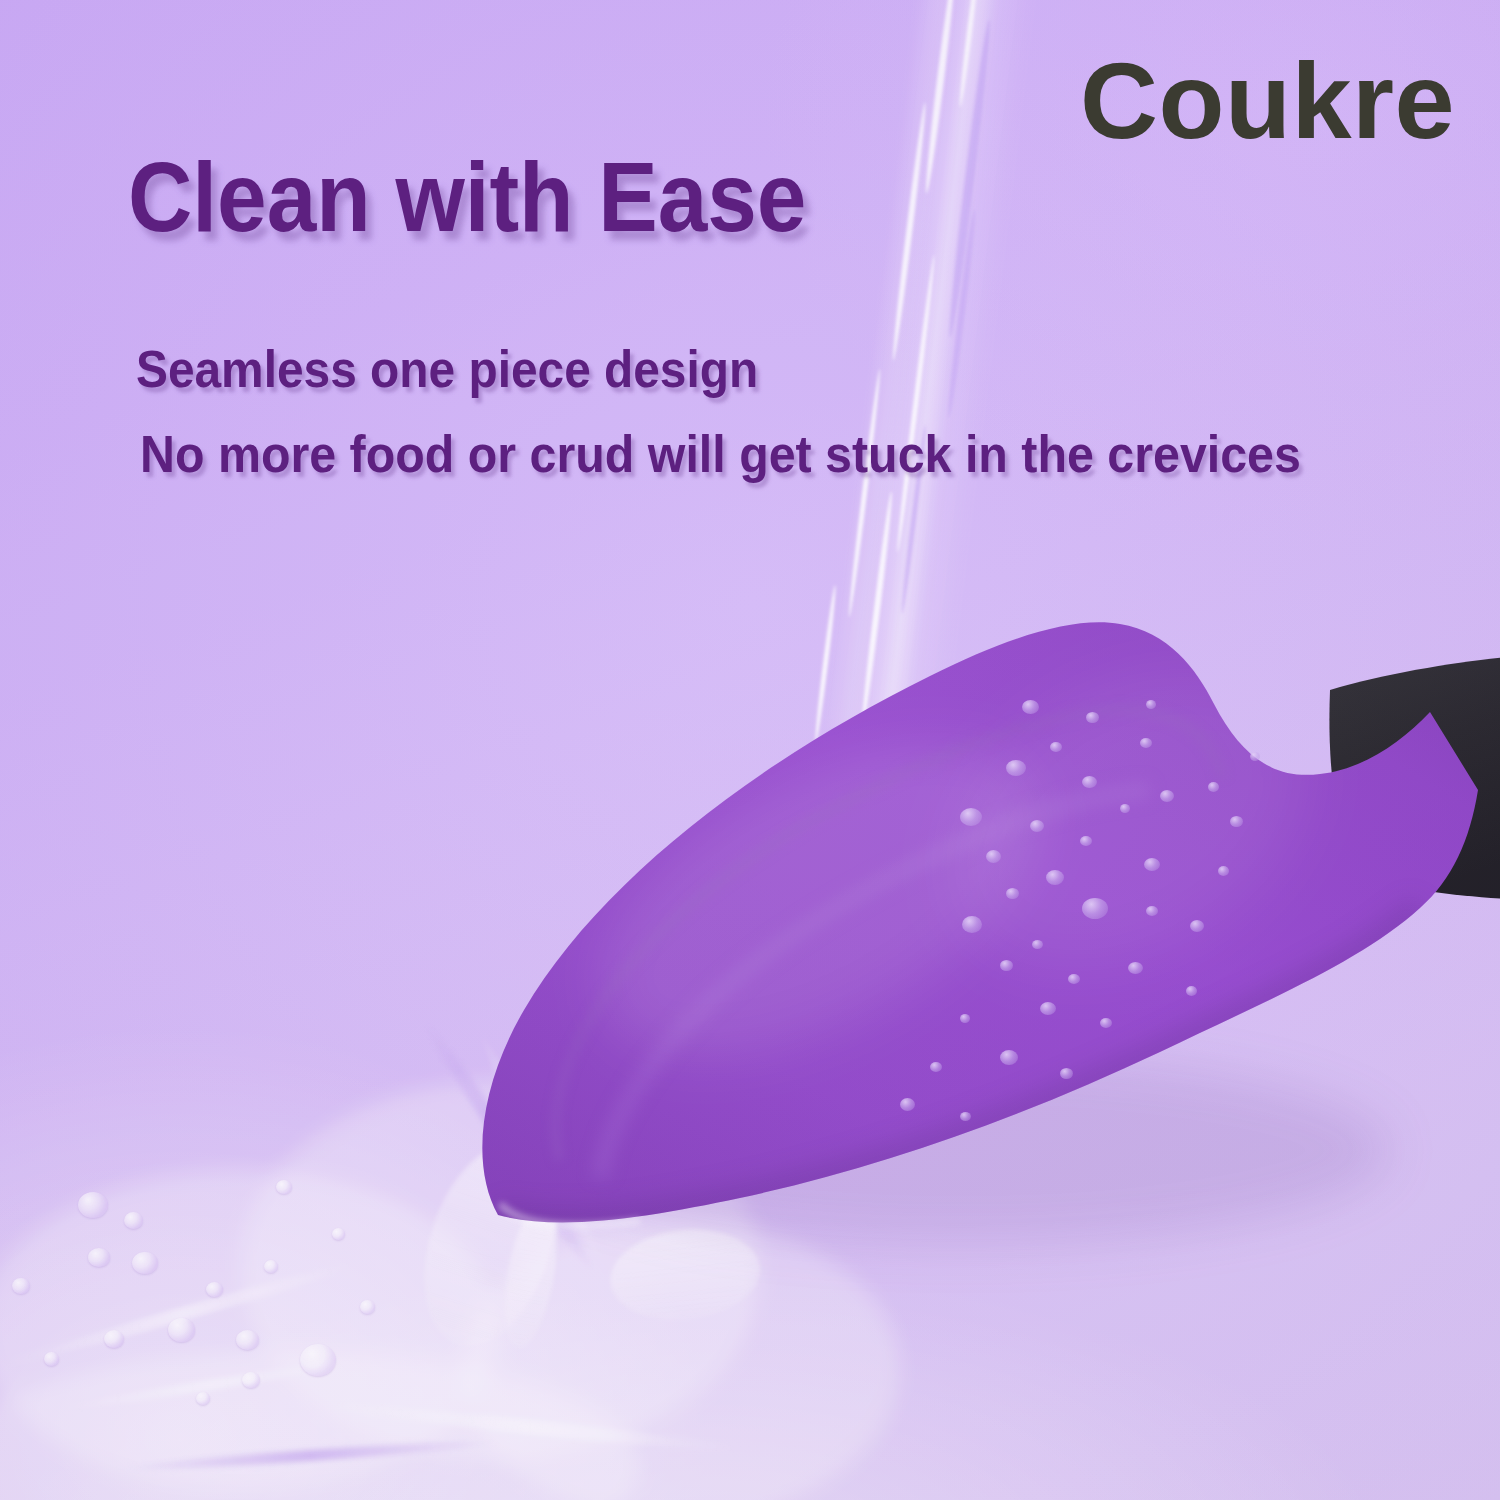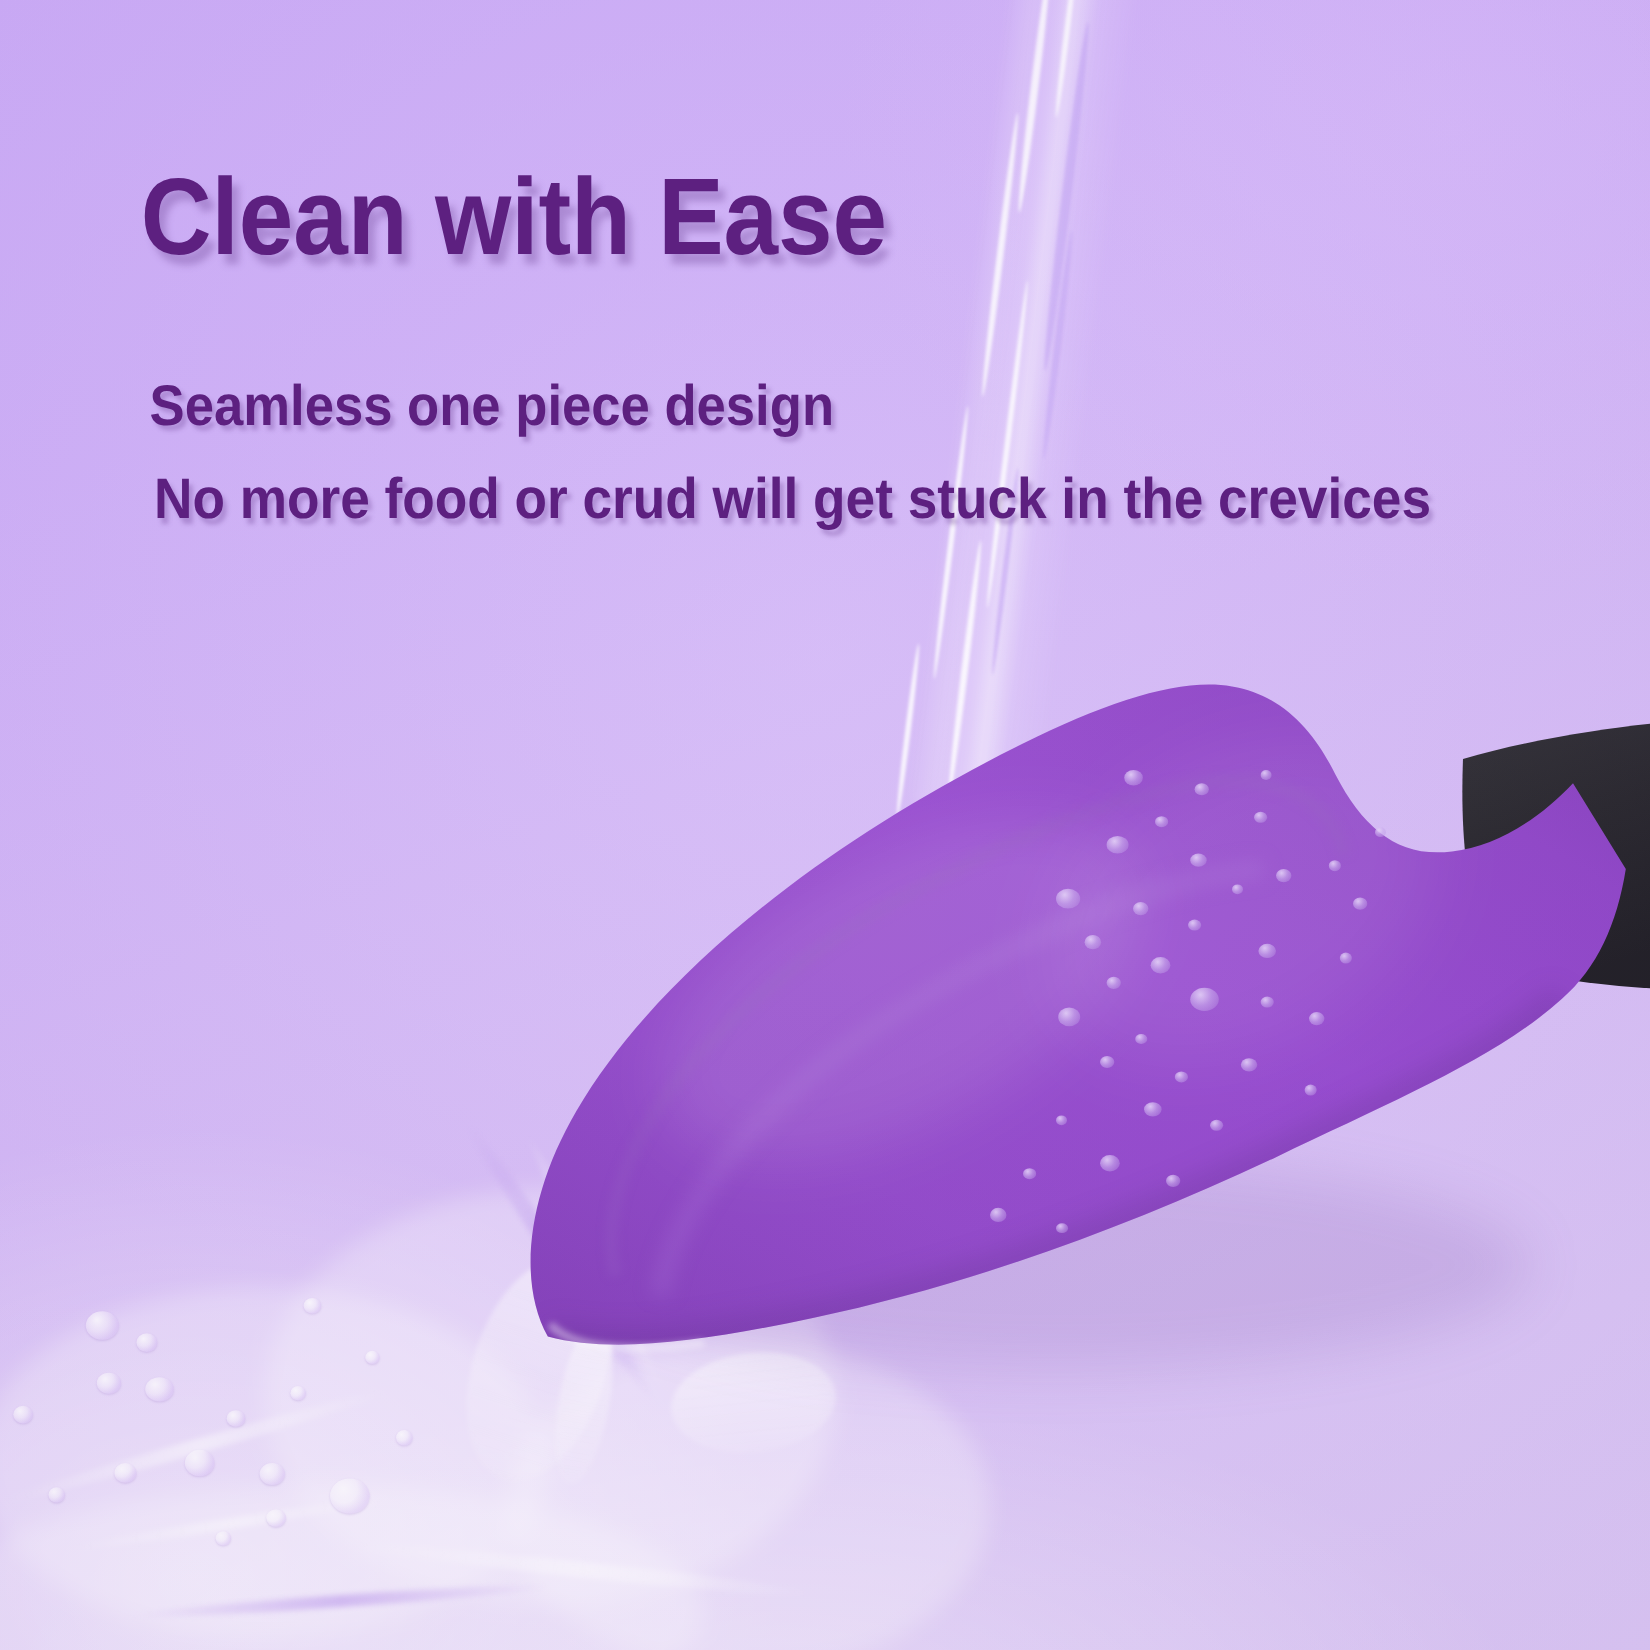--- a/index.html
+++ b/index.html
@@ -366,20 +366,21 @@
     <div class="blade-drop" style="left:1060px; top:1068px; width:13px; height:11px;"></div>
     <div class="blade-drop" style="left:930px;  top:1062px; width:12px; height:10px;"></div>
     <div class="blade-drop" style="left:900px;  top:1098px; width:15px; height:13px;"></div>
     <div class="blade-drop" style="left:960px;  top:1112px; width:11px; height:9px;"></div>
     <div class="blade-drop" style="left:1146px; top:700px;  width:10px; height:9px;"></div>
     <div class="blade-drop" style="left:1250px; top:752px;  width:10px; height:9px;"></div>
   </div>
 
   <div class="bg-vignette"></div>
 
+  <div class="brand">Coukre</div>
 
   <div class="headline">Clean with Ease</div>
 
   <div class="sub sub-1">Seamless one piece design</div>
 
   <div class="sub sub-2">No more food  or crud will get stuck in the crevices</div>
 
 </div>
 
 </body></html>

